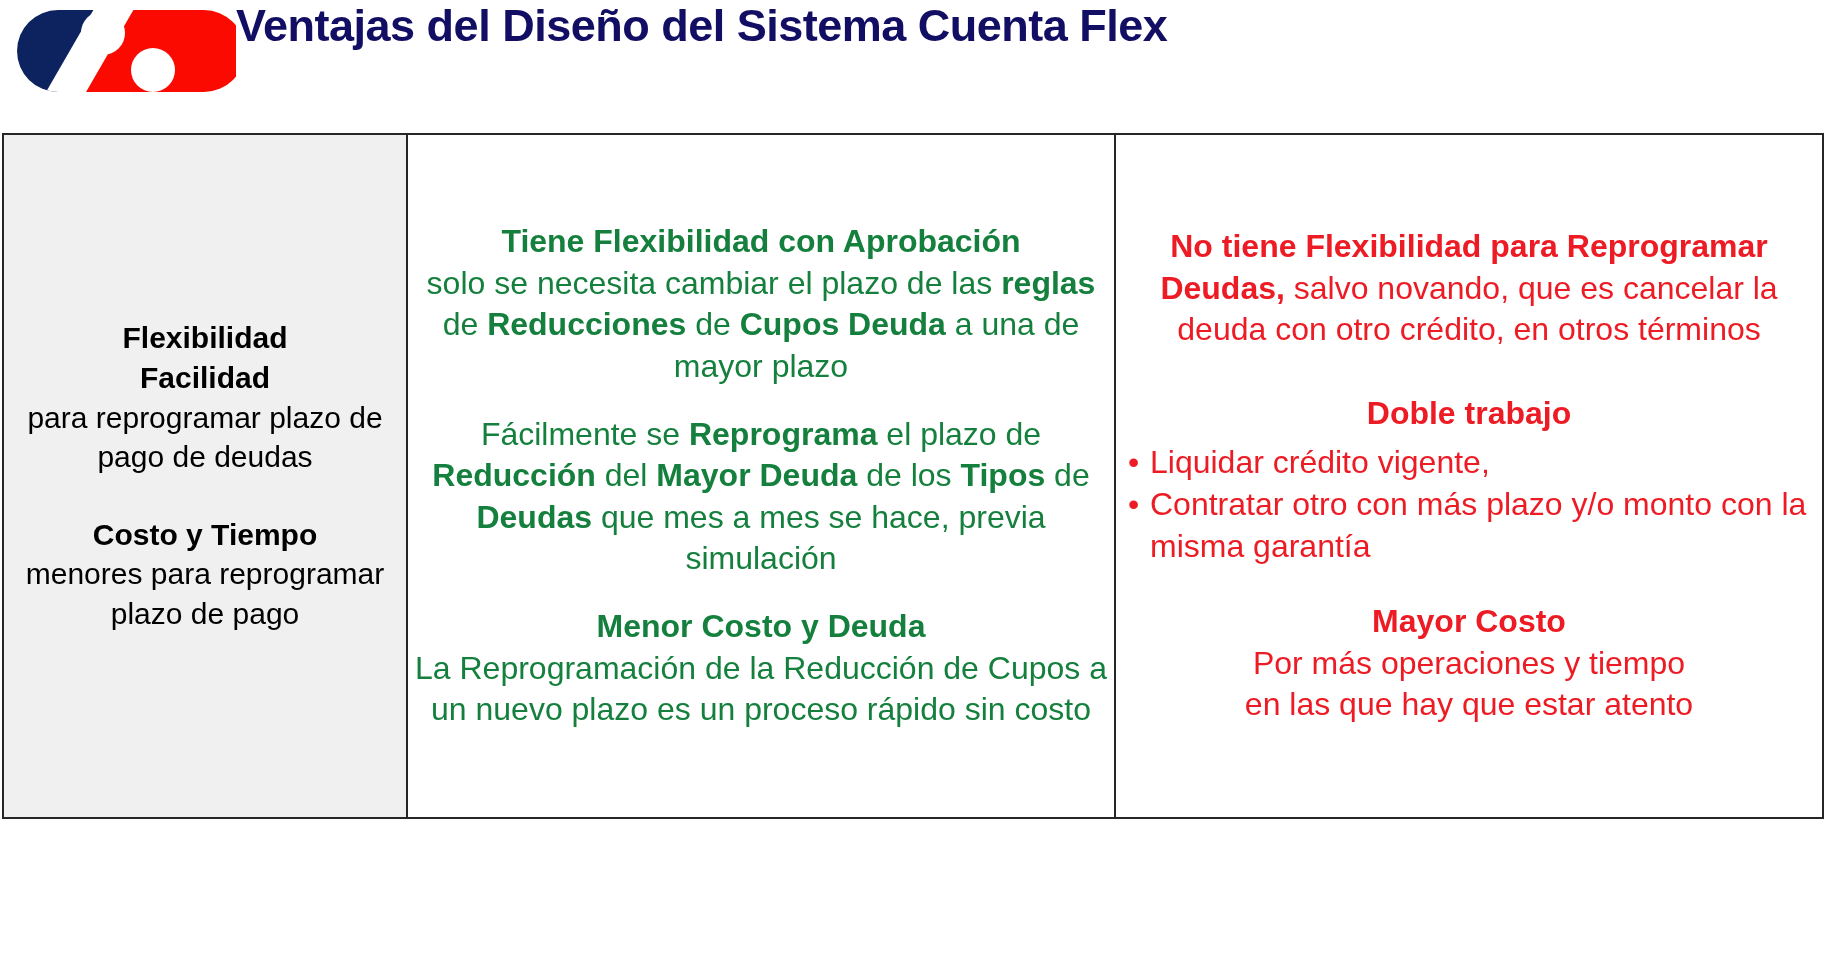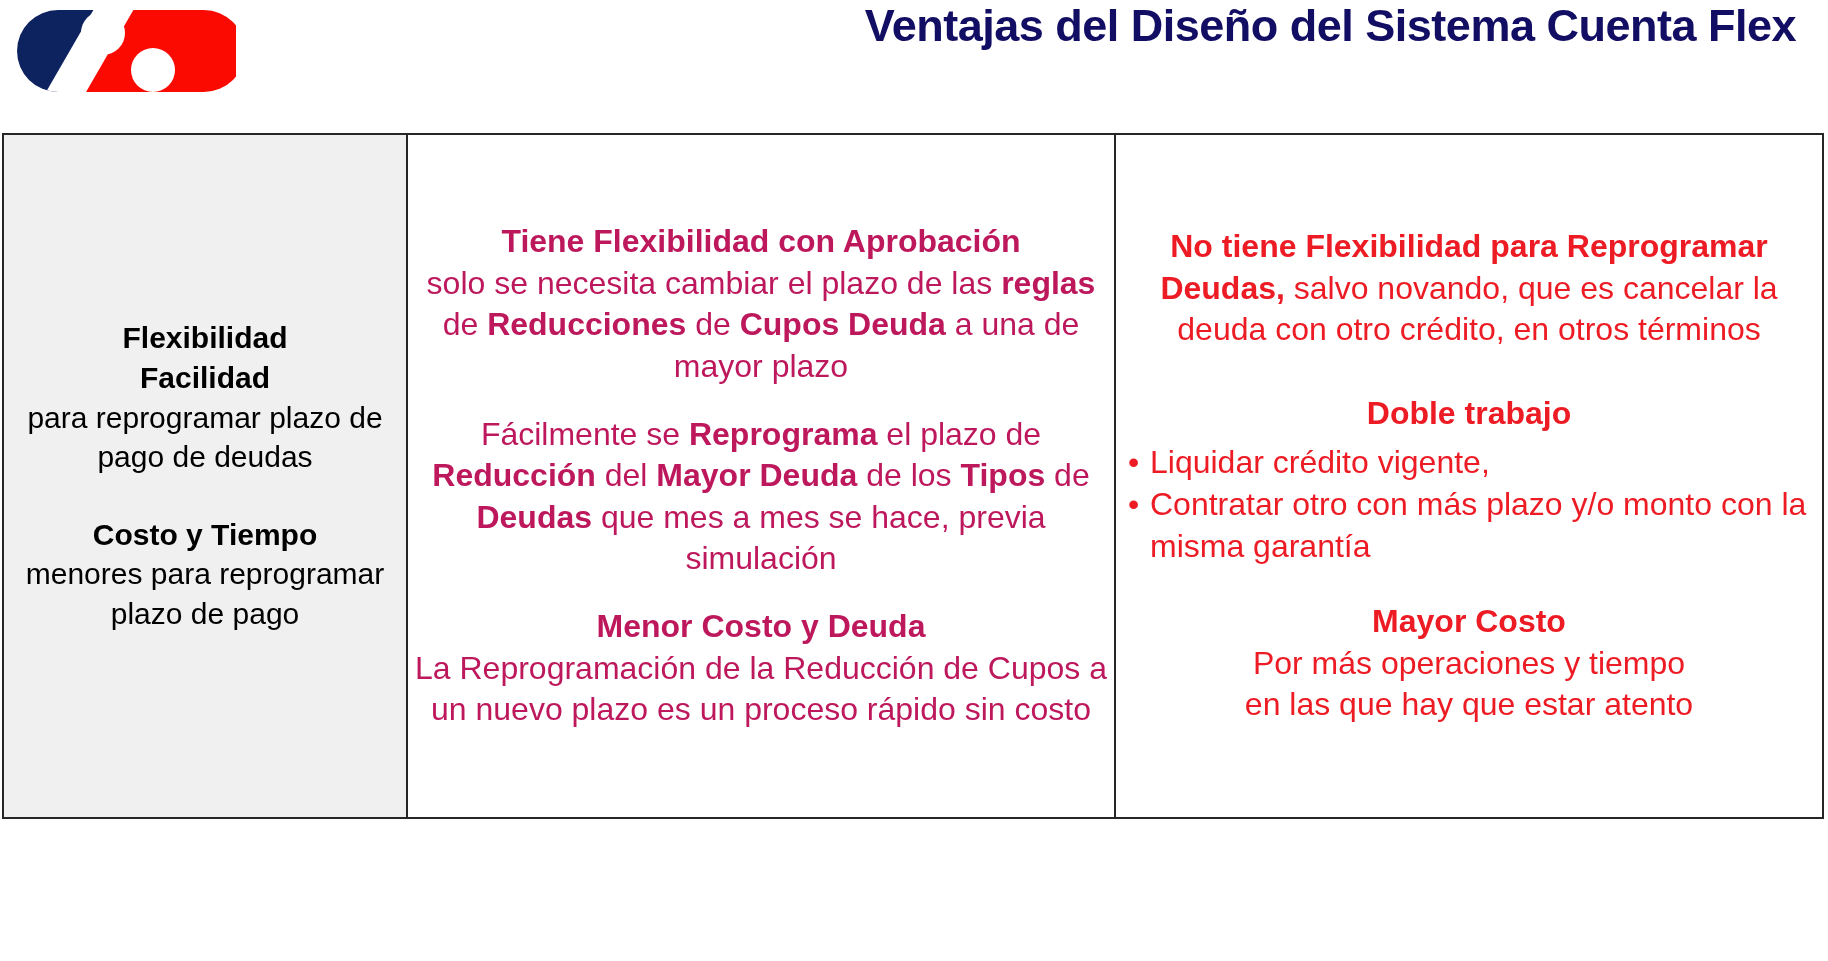--- a/index.html
+++ b/index.html
@@ -27,21 +27,21 @@
     top: 2px;
     width: 230px;
     height: 100px;
   }
 
   .title-block {
     position: absolute;
     left: 236px;
     top: 0px;
     width: 1560px;
-    text-align: right;
+    text-align: left;
     padding-top: 2px;
   }
   .title-main {
     font-family: "Liberation Sans Narrow", "Liberation Sans", sans-serif;
     font-size: 45px;
     font-weight: bold;
     color: #120E63;
     line-height: 1.05;
     letter-spacing: -0.5px;
     white-space: nowrap;
@@ -112,21 +112,21 @@
     line-height: 1.32;
     padding: 4px 16px;
     margin-top: 27px;
   }
   .cell-attr .b { font-weight: bold; }
   .cell-attr .para { margin: 0; }
   .cell-attr .gap { height: 38px; }
 
   .cell-flex {
     background: #ffffff;
-    color: #be185d;
+    color: #15803d;
     text-align: center;
     font-family: "Liberation Sans Narrow", "Liberation Sans", sans-serif;
     font-size: 32px;
     line-height: 1.30;
     padding: 6px 18px;
   }
   .cell-flex .b { font-weight: bold; }
   .cell-flex .para { margin: 0; }
   .cell-flex .gap { height: 26px; }
 

